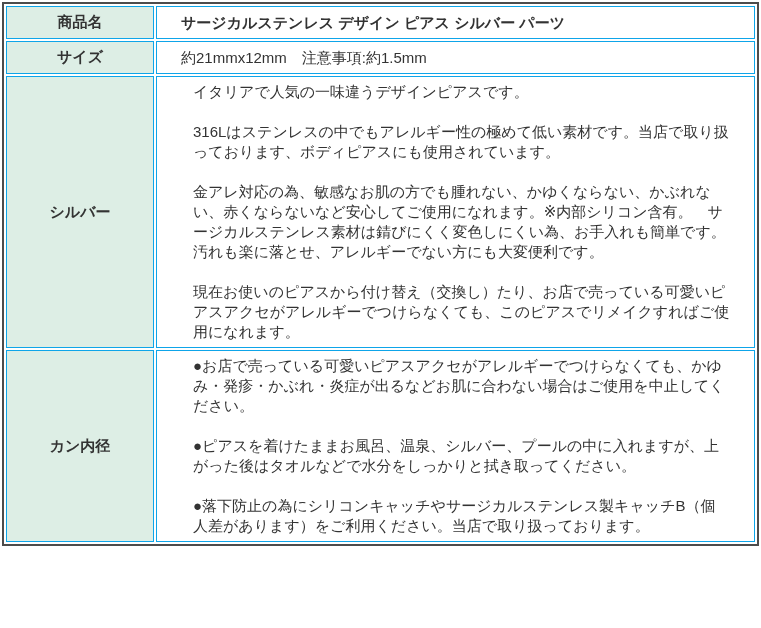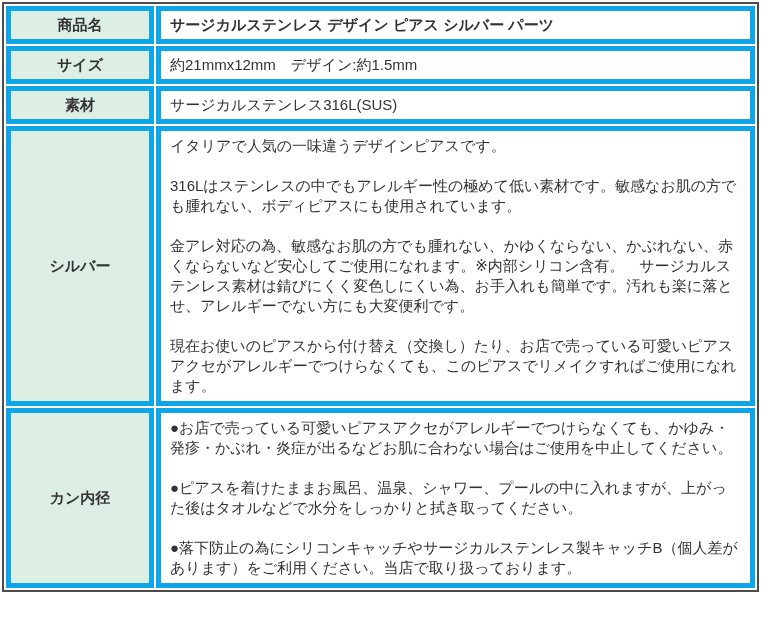--- a/index.html
+++ b/index.html
@@ -17,84 +17,80 @@
   table.spec {
     width: 757px;
     margin: 2px;
     border: 2px solid #4c4c4c;
     border-collapse: separate;
     border-spacing: 2px;
     background: #ffffff;
     table-layout: fixed;
   }
   table.spec td {
-    border: 5px solid #0ea5e9;
+    border: 1px solid #0ea5e9;
     font-size: 15px;
     box-sizing: border-box;
     vertical-align: middle;
   }
   td.label-cell {
     width: 148px;
     background: #ddeee5;
     text-align: center;
     font-weight: bold;
     padding: 4px 2px;
   }
   td.value-cell {
     background: #ffffff;
-    padding: 4px 9px;
+    padding: 4px 24px;
     line-height: 20px;
   }
   tr.row-simple td {
     height: 33px;
   }
   td.value-cell.bold {
     font-weight: bold;
   }
   td.value-cell.multi {
     vertical-align: top;
     padding-top: 5px;
     padding-bottom: 5px;
   }
   td.value-cell.multi p {
-    margin: 0 0 20px 0;
+    margin: 0 0 20px 12px;
   }
   td.value-cell.multi p:last-child {
     margin-bottom: 0;
   }
 </style>
 </head>
 <body>
 
 <table class="spec">
   <tbody>
     <tr class="row-simple">
       <td class="label-cell">商品名</td>
       <td class="value-cell bold">サージカルステンレス デザイン ピアス シルバー パーツ</td>
     </tr>
     <tr class="row-simple">
       <td class="label-cell">サイズ</td>
-      <td class="value-cell">約21mmx12mm　デザイン:約1.5mm</td>
-    </tr>
-    <tr class="row-simple">
-      <td class="label-cell">素材</td>
-      <td class="value-cell">サージカルステンレス316L(SUS)</td>
+      <td class="value-cell">約21mmx12mm　注意事項:約1.5mm</td>
     </tr>
     <tr>
       <td class="label-cell">シルバー</td>
       <td class="value-cell multi">
         <p>イタリアで人気の一味違うデザインピアスです。</p>
-        <p>316Lはステンレスの中でもアレルギー性の極めて低い素材です。敏感なお肌の方でも腫れない、ボディピアスにも使用されています。</p>
+        <p>316Lはステンレスの中でもアレルギー性の極めて低い素材です。当店で取り扱っております、ボディピアスにも使用されています。</p>
         <p>金アレ対応の為、敏感なお肌の方でも腫れない、かゆくならない、かぶれない、赤くならないなど安心してご使用になれます。※内部シリコン含有。　サージカルステンレス素材は錆びにくく変色しにくい為、お手入れも簡単です。汚れも楽に落とせ、アレルギーでない方にも大変便利です。</p>
         <p>現在お使いのピアスから付け替え（交換し）たり、お店で売っている可愛いピアスアクセがアレルギーでつけらなくても、このピアスでリメイクすればご使用になれます。</p>
       </td>
     </tr>
     <tr>
       <td class="label-cell">カン内径</td>
       <td class="value-cell multi">
         <p>●お店で売っている可愛いピアスアクセがアレルギーでつけらなくても、かゆみ・発疹・かぶれ・炎症が出るなどお肌に合わない場合はご使用を中止してください。</p>
-        <p>●ピアスを着けたままお風呂、温泉、シャワー、プールの中に入れますが、上がった後はタオルなどで水分をしっかりと拭き取ってください。</p>
+        <p>●ピアスを着けたままお風呂、温泉、シルバー、プールの中に入れますが、上がった後はタオルなどで水分をしっかりと拭き取ってください。</p>
         <p>●落下防止の為にシリコンキャッチやサージカルステンレス製キャッチB（個人差があります）をご利用ください。当店で取り扱っております。</p>
       </td>
     </tr>
 
   </tbody>
 </table>
 
 </body></html>

